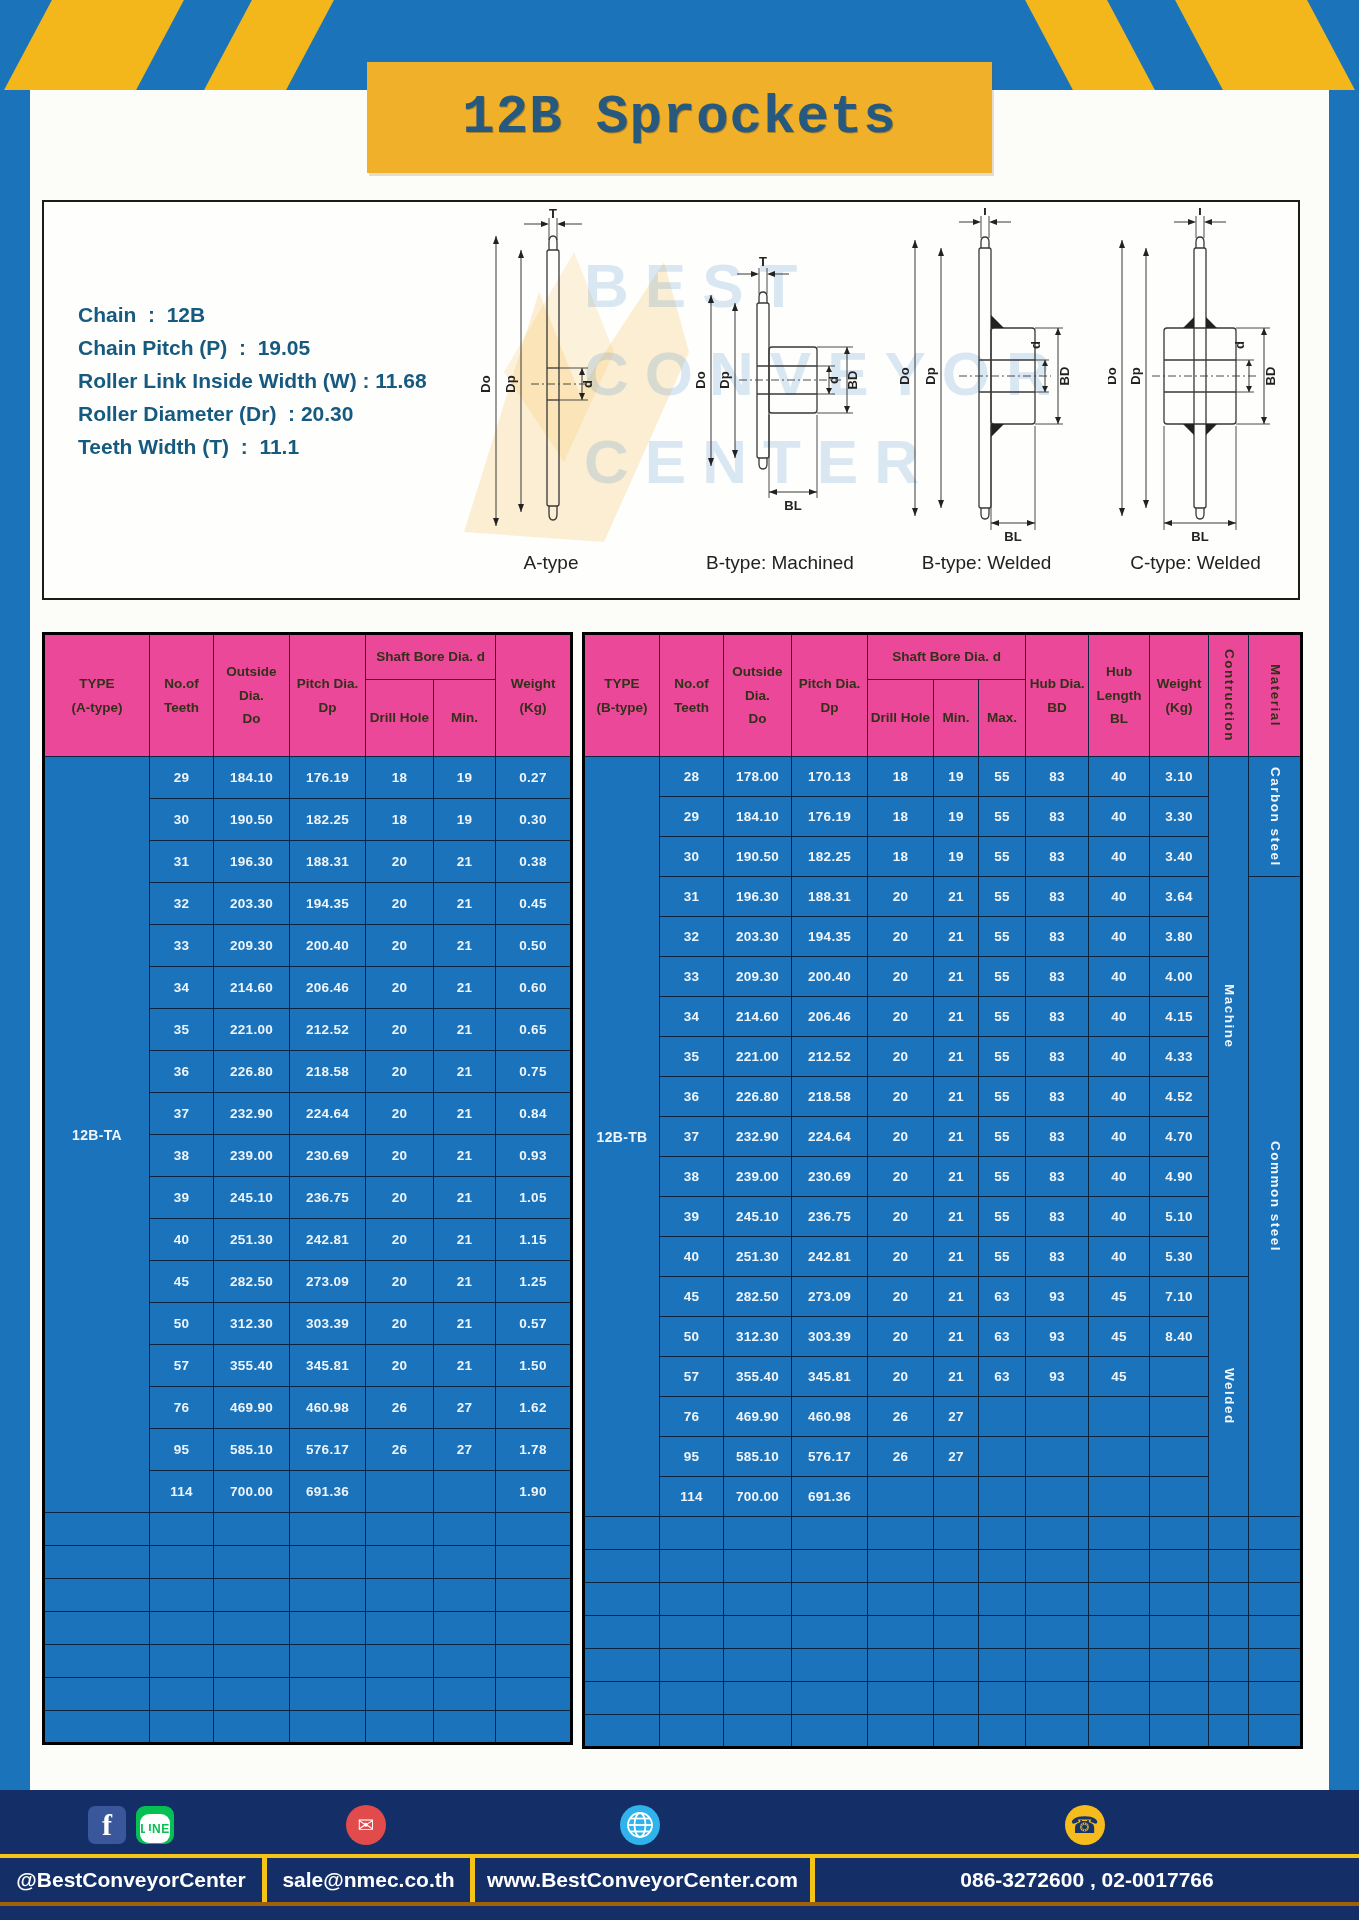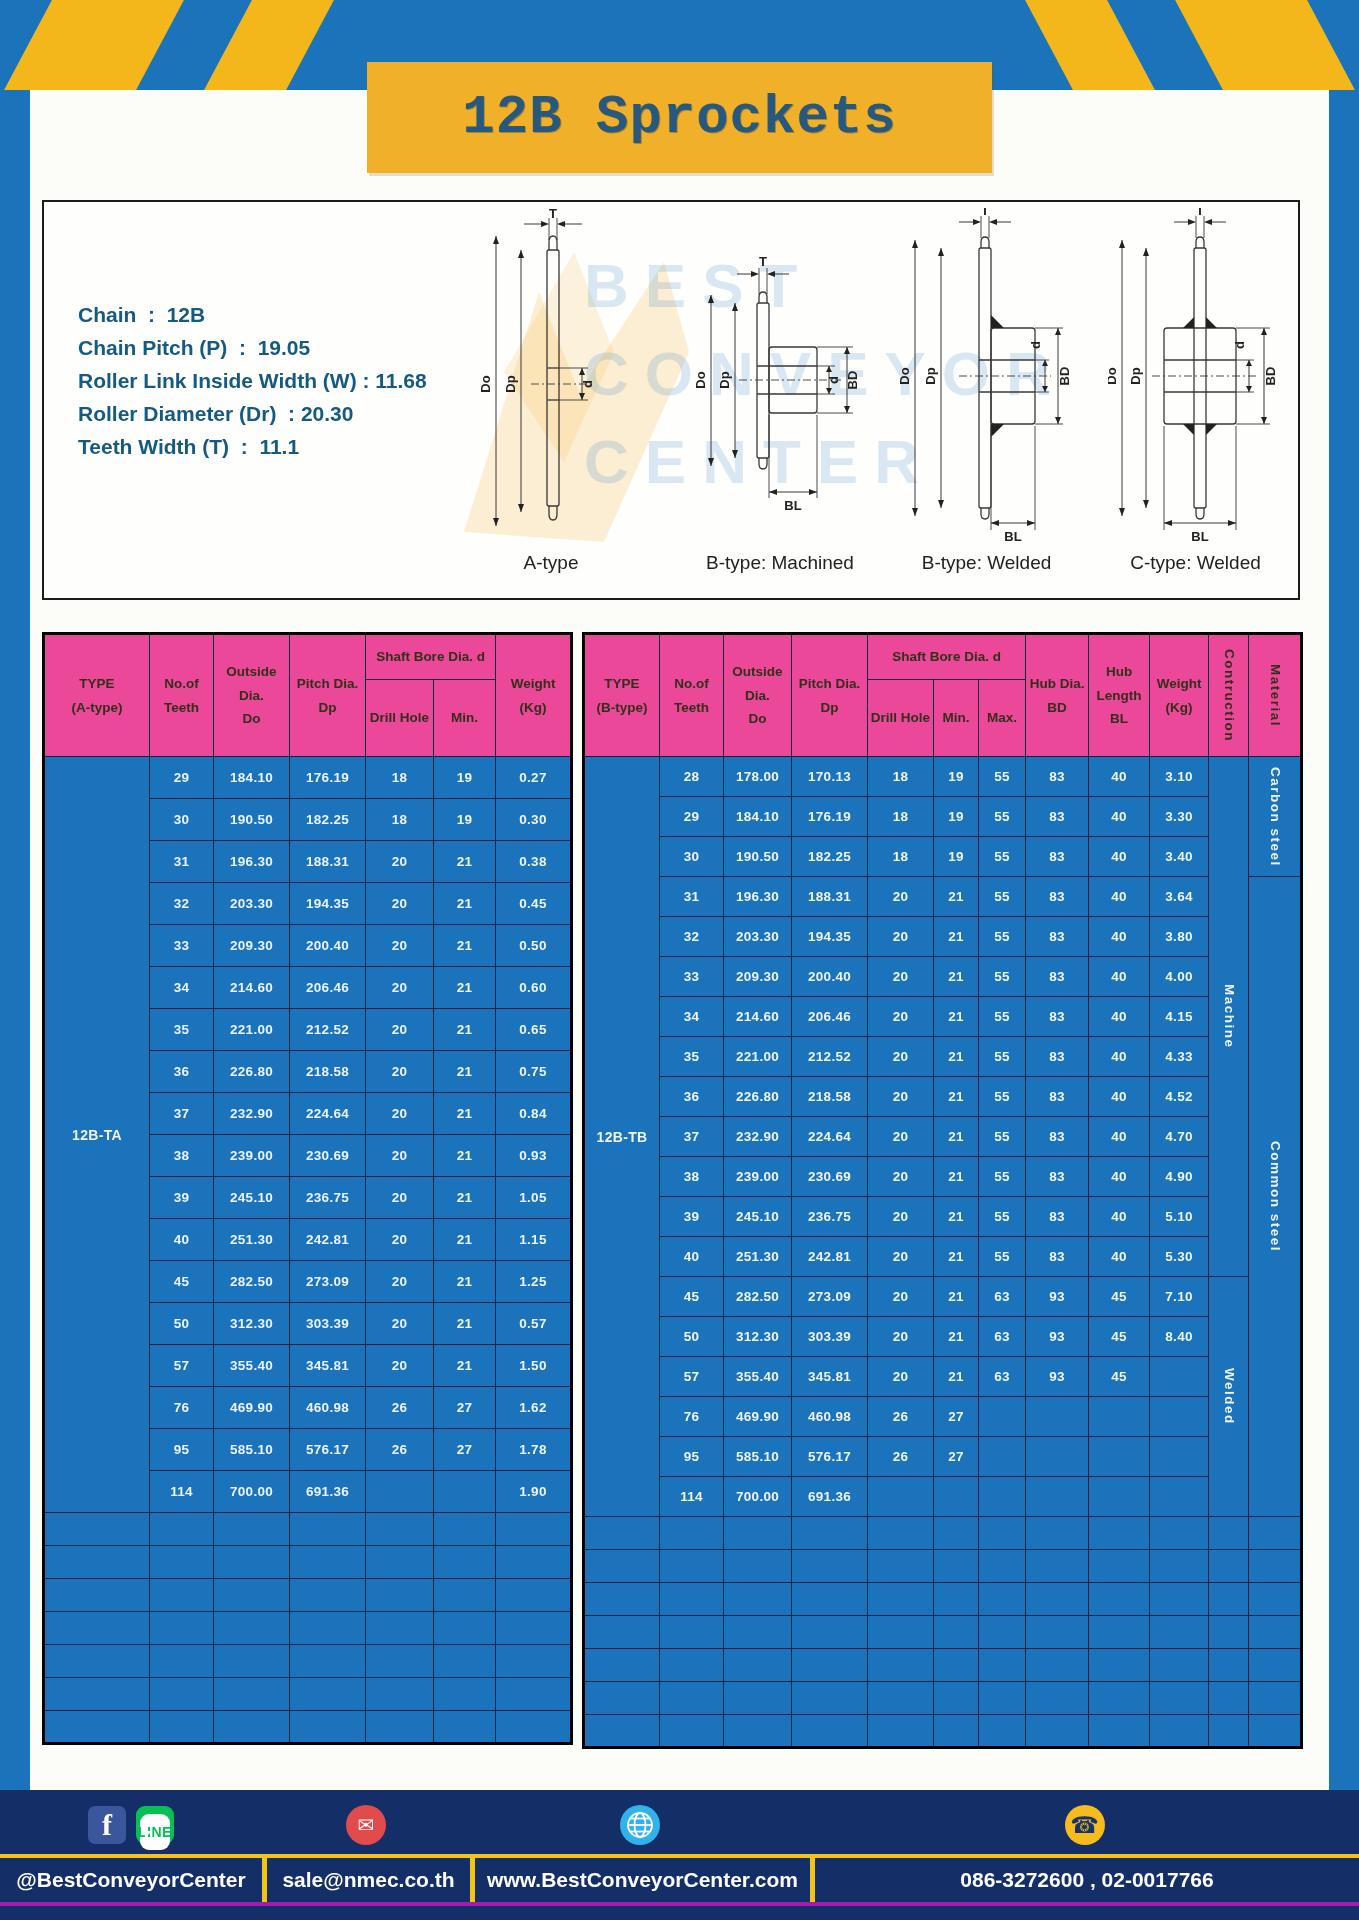--- a/index.html
+++ b/index.html
@@ -46,30 +46,30 @@
   .tbl-left tbody tr{height:42px;}
   .tbl-right tbody tr{height:40px;}
   .tbl tbody tr.empty-row{height:33px;}
   .tbl th.vert,.tbl td.vert-cell{writing-mode:vertical-rl;letter-spacing:1.5px;line-height:1.1;padding:4px 0;}
   td.type-cell{font-size:14px;}
   
   .footer{position:absolute;left:0;top:1790px;width:1359px;height:130px;background:#142f68;}
   .f-icons{display:grid;grid-template-columns:262px 208px 340px 1fr;height:58px;padding-top:6px;box-sizing:content-box;}
   .f-cell{display:flex;align-items:center;justify-content:center;gap:10px;}
   .f-textrow{display:grid;grid-template-columns:262px 208px 340px 1fr;height:44px;
-             border-top:4px solid #f6c318;border-bottom:4px solid #a21caf;}
+             border-top:4px solid #f6c318;border-bottom:4px solid #a16207;}
   .f-tcell{display:flex;align-items:center;justify-content:center;color:#ffffff;
            font-size:21px;font-weight:bold;white-space:nowrap;}
   .f-tcell + .f-tcell{border-left:5px solid #f6c318;}
   .icon{display:flex;align-items:center;justify-content:center;}
   .ic-fb{width:38px;height:38px;border-radius:7px;background:#39579a;color:#fff;
          font-family:"Liberation Serif",serif;font-size:30px;font-weight:bold;}
   .ic-line{width:38px;height:38px;border-radius:9px;background:#06c054;position:relative;}
-  .ic-line .bubble{position:absolute;left:4px;top:8px;width:30px;height:36px;background:#fff;border-radius:9px;
-         display:flex;align-items:center;justify-content:center;font-size:14px;font-weight:bold;color:#06c054;letter-spacing:.5px;}
+  .ic-line .bubble{position:absolute;left:4px;top:8px;width:30px;height:29px;background:#fff;border-radius:9px;
+         display:flex;align-items:center;justify-content:center;font-size:12px;font-weight:bold;color:#06c054;letter-spacing:.5px;}
   .ic-line .tail{position:absolute;left:9px;top:25px;width:0;height:0;border-left:7px solid #fff;border-bottom:7px solid transparent;}
   .ic-mail{width:40px;height:40px;border-radius:50%;background:#e14b4b;color:#fff;font-size:20px;}
   .ic-globe{width:40px;height:40px;border-radius:50%;background:#2fb3ea;}
   .ic-phone{width:40px;height:40px;border-radius:50%;background:#f6bb1c;color:#14346b;font-size:23px;}
 </style>
 </head>
 <body>
 
 <div id="page">
 

